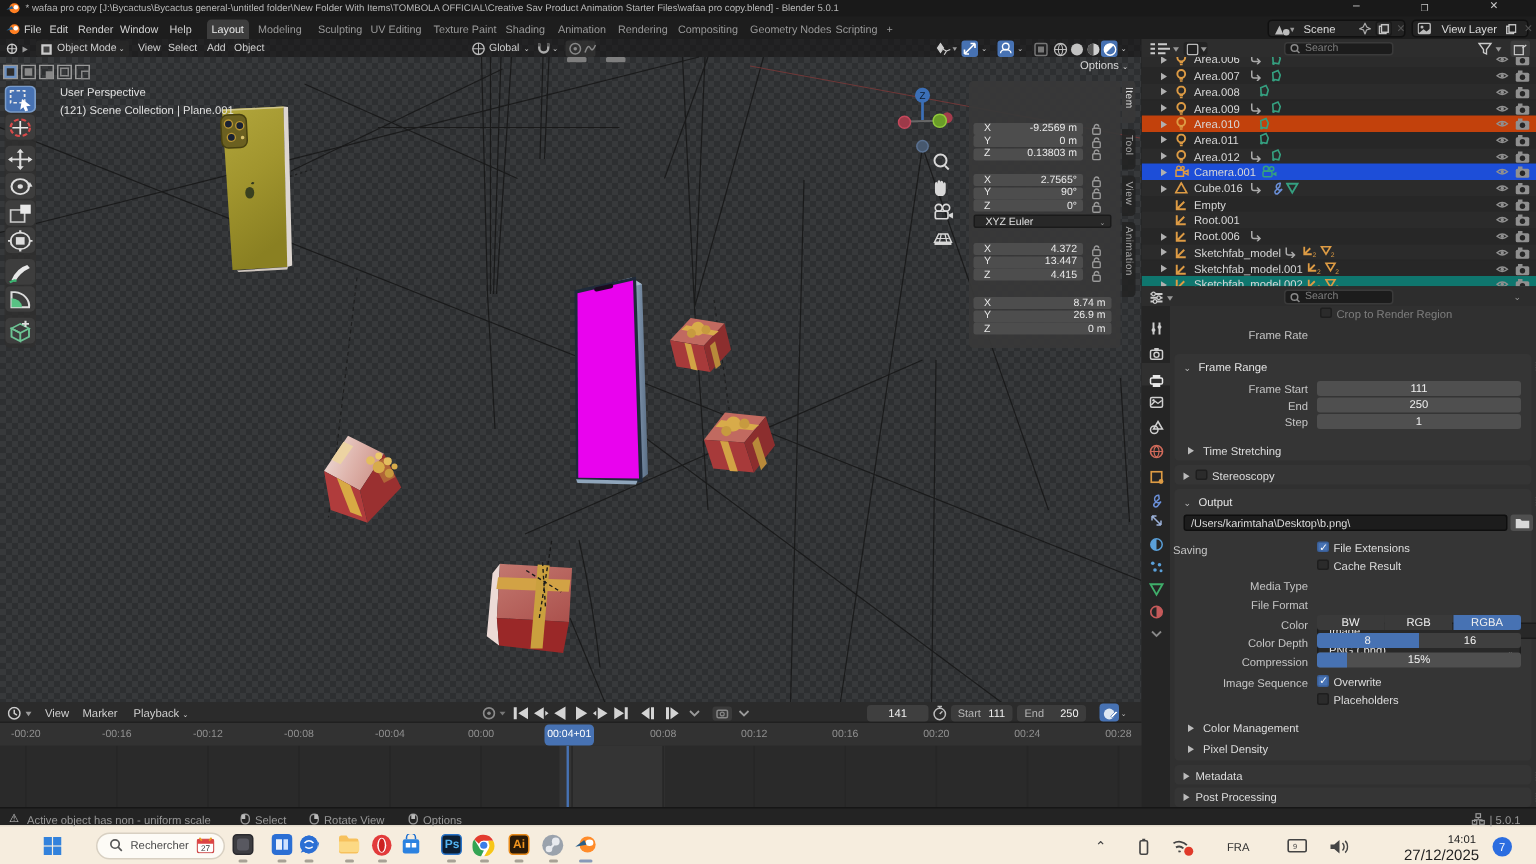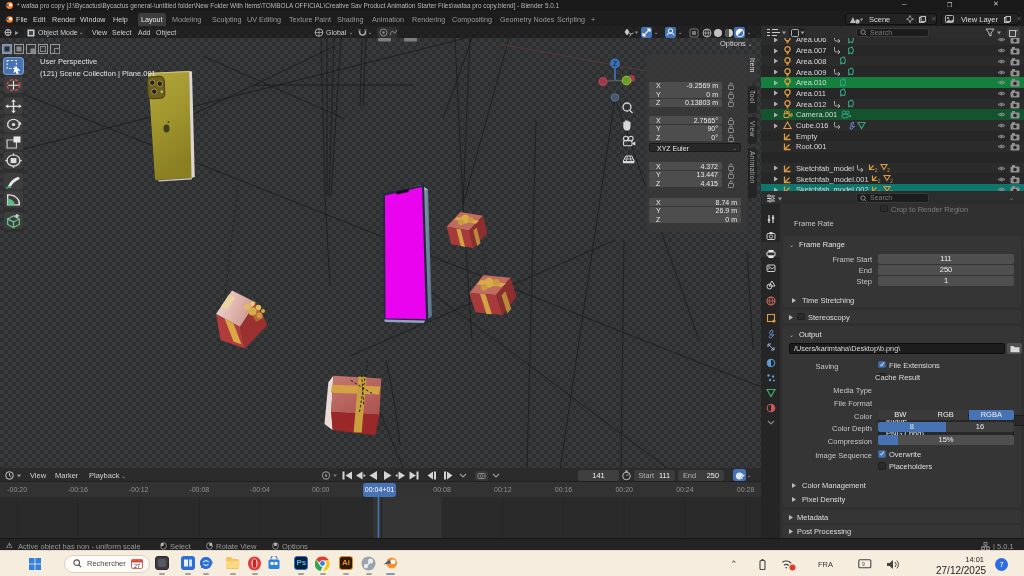--- a/index.html
+++ b/index.html
@@ -630,21 +630,21 @@
             <circle cx="2" cy="7.5" r="0.9" fill="#35a080"></circle>
           </svg>
           <svg class="oi" style="left:236px;top:1px" width="24" height="9" viewBox="0 0 24 9">
             <path d="M1 4.5 Q4.5 1.5 8 4.5 Q4.5 7.5 1 4.5 Z" fill="none" stroke="#909090" stroke-width="0.9"></path>
             <circle cx="4.5" cy="4.5" r="1.1" fill="#909090"></circle>
             <rect x="13.5" y="2.5" width="9" height="6" rx="1" fill="#909090"></rect>
             <circle cx="18" cy="5.5" r="1.8" fill="#262626"></circle>
             <rect x="15" y="1" width="3" height="2" fill="#909090"></rect>
           </svg>
         </div>
-<div class="orow" style="top:39.199999999999996px;background:#15803d">
+<div class="orow" style="top:39.199999999999996px;background:#c2410c">
           <svg class="oi" style="left:12px;top:2.5px" width="6" height="6" viewBox="0 0 6 6">
             <path d="M1 0.5 L5 3 L1 5.5 Z" fill="#b0b0b0"></path>
           </svg>
           <svg class="oi" style="left:22px;top:1px" width="9" height="9" viewBox="0 0 9 9">
             <circle cx="4.5" cy="3.3" r="2.6" fill="none" stroke="#dd9b44" stroke-width="1.3"></circle>
             <path d="M3.3 6.6 h2.4 M3.6 8 h1.8" stroke="#dd9b44" stroke-width="1.1"></path>
           </svg>
           <span class="oi" style="left:35px;top:1px">Area.010</span>
           <svg class="oi" style="left:78px;top:0.5px" width="8" height="9" viewBox="0 0 8 9">
             <path d="M1.5 2.5 L5 1 L6.5 4 L5.5 7.5 L1.8 6.8 Z" fill="none" stroke="#35a080" stroke-width="1.1"></path>
@@ -696,21 +696,21 @@
             <circle cx="2" cy="7.5" r="0.9" fill="#35a080"></circle>
           </svg>
           <svg class="oi" style="left:236px;top:1px" width="24" height="9" viewBox="0 0 24 9">
             <path d="M1 4.5 Q4.5 1.5 8 4.5 Q4.5 7.5 1 4.5 Z" fill="none" stroke="#909090" stroke-width="0.9"></path>
             <circle cx="4.5" cy="4.5" r="1.1" fill="#909090"></circle>
             <rect x="13.5" y="2.5" width="9" height="6" rx="1" fill="#909090"></rect>
             <circle cx="18" cy="5.5" r="1.8" fill="#262626"></circle>
             <rect x="15" y="1" width="3" height="2" fill="#909090"></rect>
           </svg>
         </div>
-<div class="orow" style="top:71.3px;background:#14532d">
+<div class="orow" style="top:71.3px;background:#1d4ed8">
           <svg class="oi" style="left:12px;top:2.5px" width="6" height="6" viewBox="0 0 6 6">
             <path d="M1 0.5 L5 3 L1 5.5 Z" fill="#b0b0b0"></path>
           </svg>
           <svg class="oi" style="left:22px;top:1px" width="10" height="9" viewBox="0 0 10 9">
             <path d="M1 3.5 l5 0 l0 4 l-5 0 Z M6 5 l3 -1.5 l0 3 l-3 -1.5" fill="none" stroke="#dd9b44" stroke-width="1"></path>
             <circle cx="2.8" cy="2" r="1.3" fill="none" stroke="#dd9b44" stroke-width="0.9"></circle>
             <circle cx="5.5" cy="2" r="1" fill="none" stroke="#dd9b44" stroke-width="0.9"></circle>
           </svg>
           <span class="oi" style="left:35px;top:1px">Camera.001</span>
           <svg class="oi" style="left:80px;top:0.5px" width="11" height="9" viewBox="0 0 11 9">
@@ -763,20 +763,39 @@
             <rect x="13.5" y="2.5" width="9" height="6" rx="1" fill="#909090"></rect>
             <circle cx="18" cy="5.5" r="1.8" fill="#262626"></circle>
             <rect x="15" y="1" width="3" height="2" fill="#909090"></rect>
           </svg>
         </div>
 <div class="orow" style="top:103.4px;background:#2b2b2b">
           <svg class="oi" style="left:22px;top:1px" width="9" height="9" viewBox="0 0 9 9">
             <path d="M1.5 1.5 V7.5 H7.5 M1.5 7.5 L6.5 2.5" fill="none" stroke="#dd9b44" stroke-width="1.3"></path>
           </svg>
           <span class="oi" style="left:35px;top:1px">Root.001</span>
+          <svg class="oi" style="left:236px;top:1px" width="24" height="9" viewBox="0 0 24 9">
+            <path d="M1 4.5 Q4.5 1.5 8 4.5 Q4.5 7.5 1 4.5 Z" fill="none" stroke="#909090" stroke-width="0.9"></path>
+            <circle cx="4.5" cy="4.5" r="1.1" fill="#909090"></circle>
+            <rect x="13.5" y="2.5" width="9" height="6" rx="1" fill="#909090"></rect>
+            <circle cx="18" cy="5.5" r="1.8" fill="#262626"></circle>
+            <rect x="15" y="1" width="3" height="2" fill="#909090"></rect>
+          </svg>
+        </div>
+<div class="orow" style="top:114.1px;background:#272727">
+          <svg class="oi" style="left:12px;top:2.5px" width="6" height="6" viewBox="0 0 6 6">
+            <path d="M1 0.5 L5 3 L1 5.5 Z" fill="#b0b0b0"></path>
+          </svg>
+          <svg class="oi" style="left:22px;top:1px" width="9" height="9" viewBox="0 0 9 9">
+            <path d="M1.5 1.5 V7.5 H7.5 M1.5 7.5 L6.5 2.5" fill="none" stroke="#dd9b44" stroke-width="1.3"></path>
+          </svg>
+          <span class="oi" style="left:35px;top:1px">Root.006</span>
+          <svg class="oi" style="left:72px;top:1px" width="9" height="8" viewBox="0 0 9 8">
+            <path d="M1.5 1 v3.5 a1.5 1.5 0 0 0 1.5 1.5 h3.5 M5 4 l2 2 l-2 2" fill="none" stroke="#aaa" stroke-width="1"></path>
+          </svg>
           <svg class="oi" style="left:236px;top:1px" width="24" height="9" viewBox="0 0 24 9">
             <path d="M1 4.5 Q4.5 1.5 8 4.5 Q4.5 7.5 1 4.5 Z" fill="none" stroke="#909090" stroke-width="0.9"></path>
             <circle cx="4.5" cy="4.5" r="1.1" fill="#909090"></circle>
             <rect x="13.5" y="2.5" width="9" height="6" rx="1" fill="#909090"></rect>
             <circle cx="18" cy="5.5" r="1.8" fill="#262626"></circle>
             <rect x="15" y="1" width="3" height="2" fill="#909090"></rect>
           </svg>
         </div>
 <div class="orow" style="top:124.79999999999998px;background:#2b2b2b">
           <svg class="oi" style="left:12px;top:2.5px" width="6" height="6" viewBox="0 0 6 6">
@@ -928,21 +947,21 @@
 <svg class="abs" style="left:4.5px;top:212px" width="10" height="10" viewBox="0 0 10 10">
         <circle cx="5" cy="5" r="3.8" fill="none" stroke="#c55a5a" stroke-width="1.1"></circle>
         <path d="M5 1.2 a3.8 3.8 0 0 1 0 7.6 Z" fill="#c55a5a"></path>
       </svg>
 <svg class="abs" style="left:4.5px;top:226px" width="10" height="10" viewBox="0 0 10 10">
         <path d="M2 4 l3 3 l3 -3" fill="none" stroke="#888" stroke-width="1.2"></path>
       </svg>
 <div id="propsbody" class="abs" style="left:19px;top:0px;width:244px;height:347px;font-size:7.5px">
 <div class="pcheck dim" style="left:100px;top:13.5px"></div>
         <div class="abs" style="left:111px;top:13.5px;color:#7e7e7e">Crop to Render Region</div>
-<div class="abs" style="left:14px;top:27.7px;width:90px;color:#c6c6c6">Frame Rate</div>
+<div class="abs" style="left:2px;top:27.7px;width:90px;text-align:right;color:#c6c6c6">Frame Rate</div>
 <div class="pdrop" style="left:98px;top:25px;width:136px">30 fps<span class="abs" style="right:4px;top:1px;font-size:5px;color:#999">⌄</span></div>
 <div class="pbox" style="top:45px;height:71px"></div>
 <div class="abs" style="left:9px;top:49.5px;font-size:6px;color:#bbb">⌄</div>
         <div class="abs" style="left:19px;top:49px;color:#e4e4e4">Frame Range</div>
         <div class="abs" style="left:243px;top:49px;color:#777;font-size:6px">⣿</div>
 <div class="abs" style="left:2px;top:64.2px;width:90px;text-align:right;color:#c6c6c6">Frame Start</div>
 <div class="pfield" style="left:98px;top:63px;width:136px">111</div>
 <div class="abs" style="left:2px;top:75.2px;width:90px;text-align:right;color:#c6c6c6">End</div>
 <div class="pfield" style="left:98px;top:74px;width:136px">250</div>
 <div class="abs" style="left:2px;top:86.2px;width:90px;text-align:right;color:#c6c6c6">Step</div>
@@ -959,25 +978,25 @@
         <div class="abs" style="left:28px;top:121.5px;color:#dedede">Stereoscopy</div>
 <div class="pbox" style="top:135px;height:181px"></div>
 <div class="abs" style="left:9px;top:139.5px;font-size:6px;color:#bbb">⌄</div>
         <div class="abs" style="left:19px;top:139px;color:#e4e4e4">Output</div>
         <div class="abs" style="left:243px;top:139px;color:#777;font-size:6px">⣿</div>
 <div class="abs" style="left:9px;top:151.5px;width:216px;height:11px;background:#1c1c1c;border:1px solid #0e0e0e;border-radius:2px;color:#dcdcdc;line-height:10px;padding-left:4px;font-size:7.3px">/Users/karimtaha\Desktop\b.png\</div>
 <div class="abs" style="left:227px;top:151.5px;width:15px;height:11px;background:#4f4f4f;border-radius:2px"></div>
         <svg class="abs" style="left:230px;top:153.5px" width="10" height="8" viewBox="0 0 10 8">
           <path d="M0.5 1 h3 l1 1.2 h5 v5 h-9 Z" fill="#d8d8d8"></path>
         </svg>
-<div class="abs" style="left:2px;top:170.5px;width:90px;text-align:center;color:#c6c6c6">Saving</div>
+<div class="abs" style="left:2px;top:170.5px;width:90px;text-align:left;color:#c6c6c6">Saving</div>
 <div class="pcheck on" style="left:98px;top:169.5px"></div>
         <div class="abs" style="left:109px;top:169.5px;color:#dedede">File Extensions</div>
 <div class="pcheck" style="left:98px;top:181.5px"></div>
-        <div class="abs" style="left:95px;top:181.5px;color:#dedede">Cache Result</div>
+        <div class="abs" style="left:109px;top:181.5px;color:#dedede">Cache Result</div>
 <div class="abs" style="left:2px;top:194.5px;width:90px;text-align:right;color:#c6c6c6">Media Type</div>
 <div class="pdrop" style="left:98px;top:192px;width:164px">Image<span class="abs" style="right:4px;top:1px;font-size:5px;color:#999">⌄</span></div>
 <div class="abs" style="left:2px;top:207.5px;width:90px;text-align:right;color:#c6c6c6">File Format</div>
 <div class="pdrop" style="left:98px;top:205px;width:136px">PNG (.png)<span class="abs" style="right:4px;top:1px;font-size:5px;color:#999">⌄</span></div>
 <div class="abs" style="left:2px;top:220.5px;width:90px;text-align:right;color:#c6c6c6">Color</div>
 <div class="pfield" style="left:98px;top:218.5px;width:44.833333333333336px;background:#3a3a3a;border-radius:2px 0 0 2px">BW</div>
         <div class="pfield" style="left:143.33333333333334px;top:218.5px;width:44.833333333333336px;background:#3a3a3a;border-radius:0">RGB</div>
         <div class="pfield" style="left:188.66666666666669px;top:218.5px;width:45.333333333333336px;background:#4772b3;border-radius:0 2px 2px 0">RGBA</div>
 <div class="abs" style="left:2px;top:233px;width:90px;text-align:right;color:#c6c6c6">Color Depth</div>
 <div class="pfield" style="left:98px;top:231px;width:67.5px;background:#4772b3;border-radius:2px 0 0 2px">8</div>

